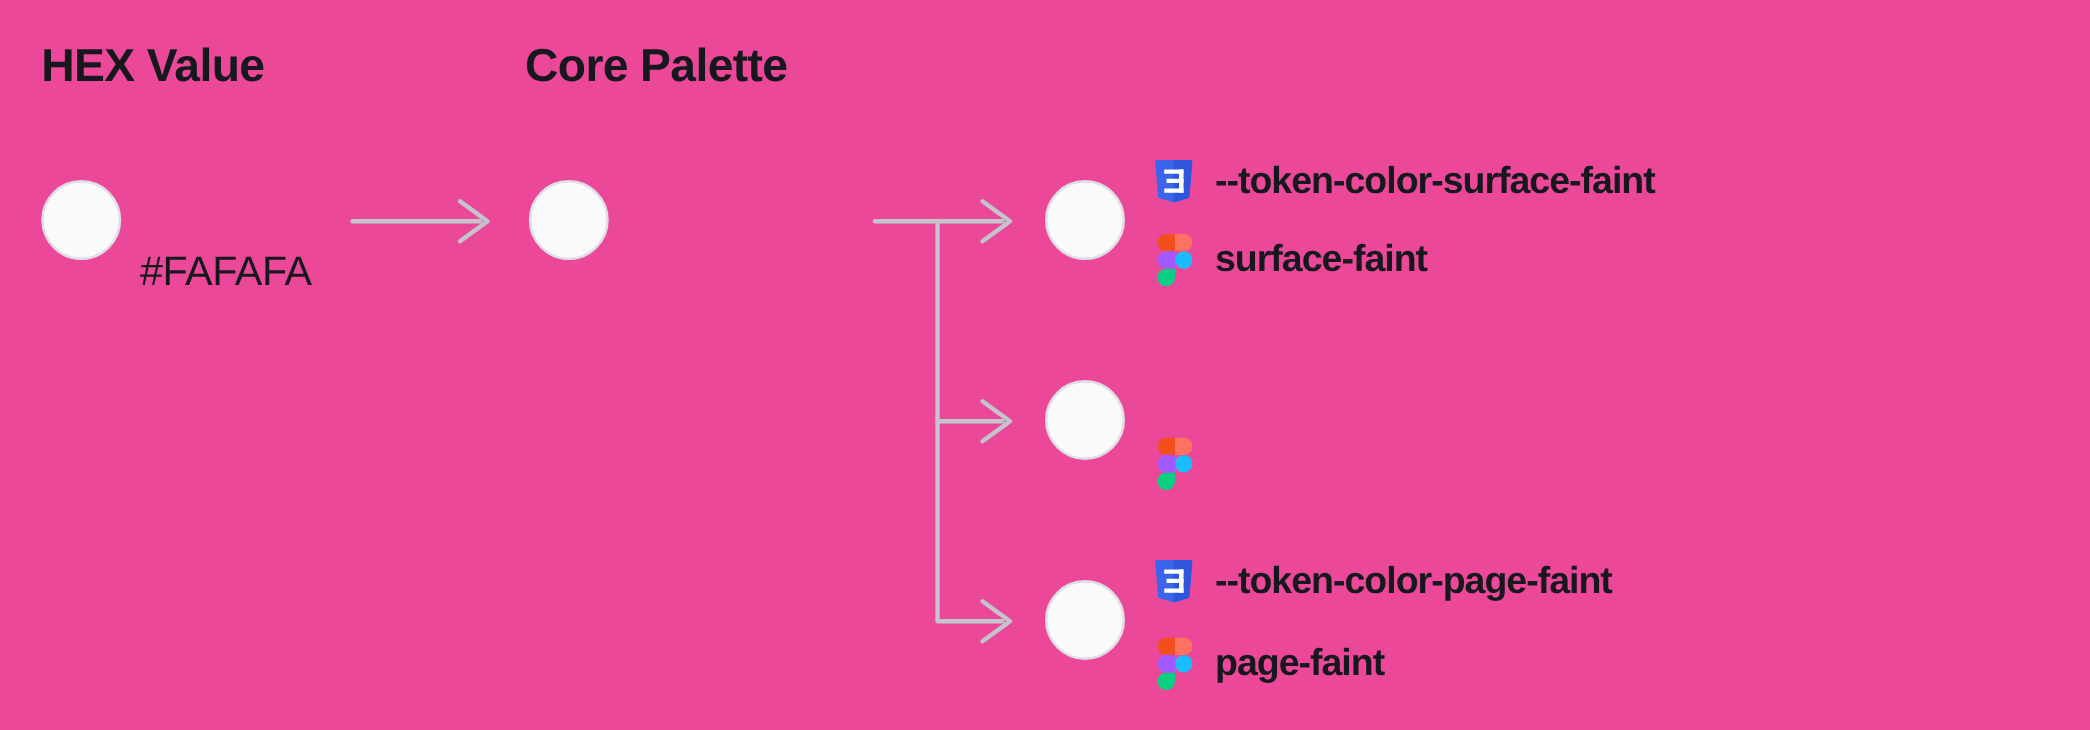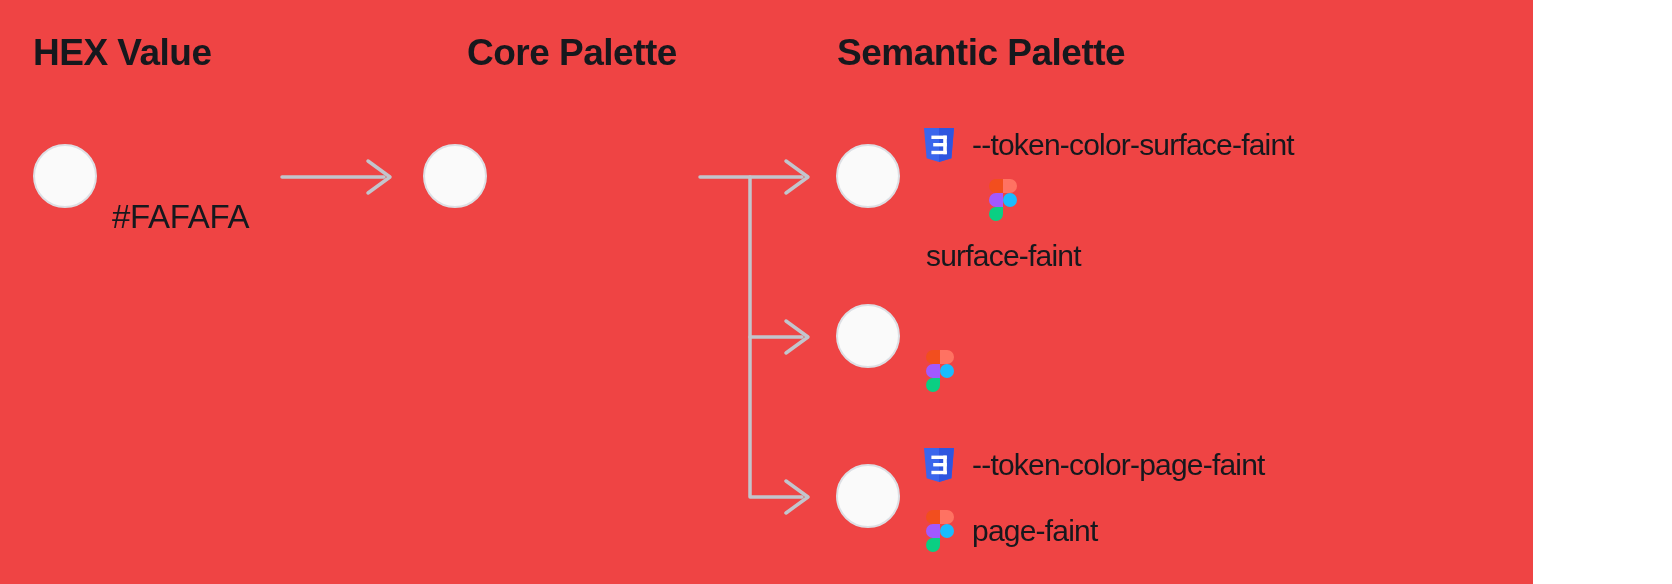--- a/index.html
+++ b/index.html
@@ -1,37 +1,37 @@
 <!DOCTYPE html>
 <html><head>
 <meta charset="utf-8">
 <style>
   * { margin: 0; padding: 0; box-sizing: border-box; }
   html, body { background: #ffffff; }
   body { font-family: "Liberation Sans", "DejaVu Sans", sans-serif; }
 
   .canvas {
     position: relative;
-    width: 1533px;
+    width: 1672px;
     height: 584px;
-    background: #ef4444;
+    background: #ec4899;
     overflow: hidden;
   }
 
   .col-heading {
     position: absolute;
     top: 32px;
     font-size: 37px;
     font-weight: 700;
     color: #16181d;
     letter-spacing: -0.5px;
     white-space: nowrap;
   }
   .heading-hex { left: 33px; }
-  .heading-core { left: 420px; margin-left: 47px; }
+  .heading-core { left: 420px; }
   .heading-semantic { left: 837px; }
 
   .swatch {
     position: absolute;
     width: 64px;
     height: 64px;
     border-radius: 50%;
     background: #fafafa;
     border: 2.5px solid #dddfe4;
   }
@@ -49,21 +49,21 @@
   .token-line {
     position: absolute;
     transform: translateY(-50%);
     display: flex;
     align-items: center;
     gap: 18px;
     white-space: nowrap;
   }
   .token-text {
     font-size: 30px;
-    font-weight: 400;
+    font-weight: 700;
     color: #16181d;
     letter-spacing: -0.8px;
   }
   .icon-box { display: inline-flex; align-items: center; justify-content: center; flex: none; }
 
   svg.connectors {
     position: absolute;
     left: 0; top: 0;
     width: 1672px;
     height: 584px;
@@ -83,42 +83,41 @@
     <path d="M700 177 H802"></path>
     <polyline points="786,161 808,177 786,193"></polyline>
     <path d="M750 177 V497 H802"></path>
     <path d="M750 337 H802"></path>
     <polyline points="786,321 808,337 786,353"></polyline>
     <polyline points="786,481 808,497 786,513"></polyline>
   </svg>
 
   <div class="col-heading heading-hex">HEX Value</div>
   <div class="col-heading heading-core">Core Palette</div>
-  <div class="col-heading heading-semantic">Semantic Palette</div>
 
   <div class="swatch" style="left: 33px; top: 144px; background: rgb(250, 250, 250);"></div>
   <div class="plain-label" style="left:112px; top:177px;margin-top:40px;">#FAFAFA</div>
 
   <div class="swatch" style="left: 423px; top: 144px; background: rgb(250, 250, 250);"></div>
 
   <div class="swatch" style="left: 836px; top: 144px; background: rgb(250, 250, 250);"></div>
   <div class="token-line" style="left:924px; top:145px;">
     <span class="icon-box">
       <svg width="30" height="34" viewBox="0 0 30 34">
         <polygon points="0,0 30,0 27.4,30.2 15,34 2.6,30.2" fill="#3B66EC"></polygon>
         <polygon points="15,0 30,0 27.4,30.2 15,34" fill="#2F55DF"></polygon>
         <rect x="19.2" y="7.6" width="3.6" height="18.6" fill="#fff"></rect>
         <rect x="7.4" y="7.6" width="15.4" height="3.4" fill="#fff"></rect>
         <rect x="9.2" y="15" width="13.6" height="3.4" fill="#fff"></rect>
         <rect x="7.4" y="22.8" width="15.4" height="3.4" fill="#fff"></rect>
       </svg>
     </span>
     <span class="token-text">--token-color-surface-faint</span>
   </div>
-  <div class="token-line" style="left:926px; top:226px;flex-direction:column;">
+  <div class="token-line" style="left:926px; top:208px;">
     <span class="icon-box">
       <svg width="28" height="42" viewBox="0 0 38 57">
         <path d="M19 28.5a9.5 9.5 0 1 1 19 0 9.5 9.5 0 0 1-19 0z" fill="#1ABCFE"></path>
         <path d="M0 47.5A9.5 9.5 0 0 1 9.5 38H19v9.5a9.5 9.5 0 1 1-19 0z" fill="#0ACF83"></path>
         <path d="M19 0v19h9.5a9.5 9.5 0 1 0 0-19H19z" fill="#FF7262"></path>
         <path d="M0 9.5A9.5 9.5 0 0 0 9.5 19H19V0H9.5A9.5 9.5 0 0 0 0 9.5z" fill="#F24E1E"></path>
         <path d="M0 28.5A9.5 9.5 0 0 0 9.5 38H19V19H9.5A9.5 9.5 0 0 0 0 28.5z" fill="#A259FF"></path>
       </svg>
     </span>
     <span class="token-text">surface-faint</span>

